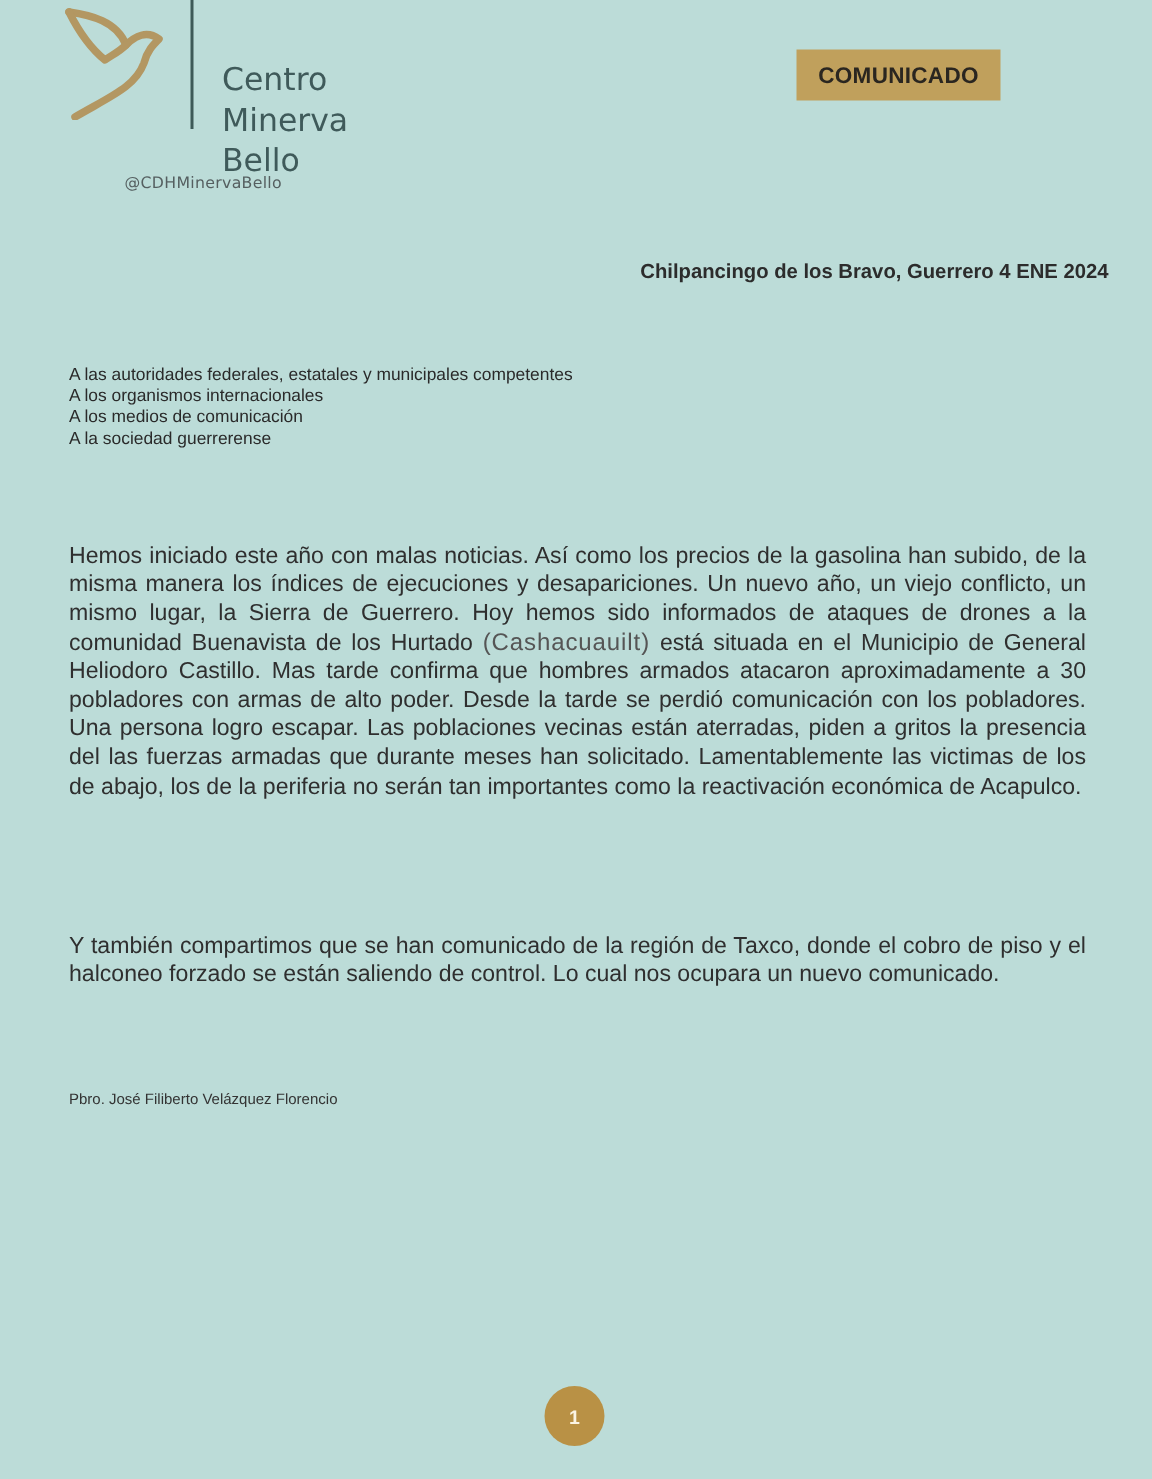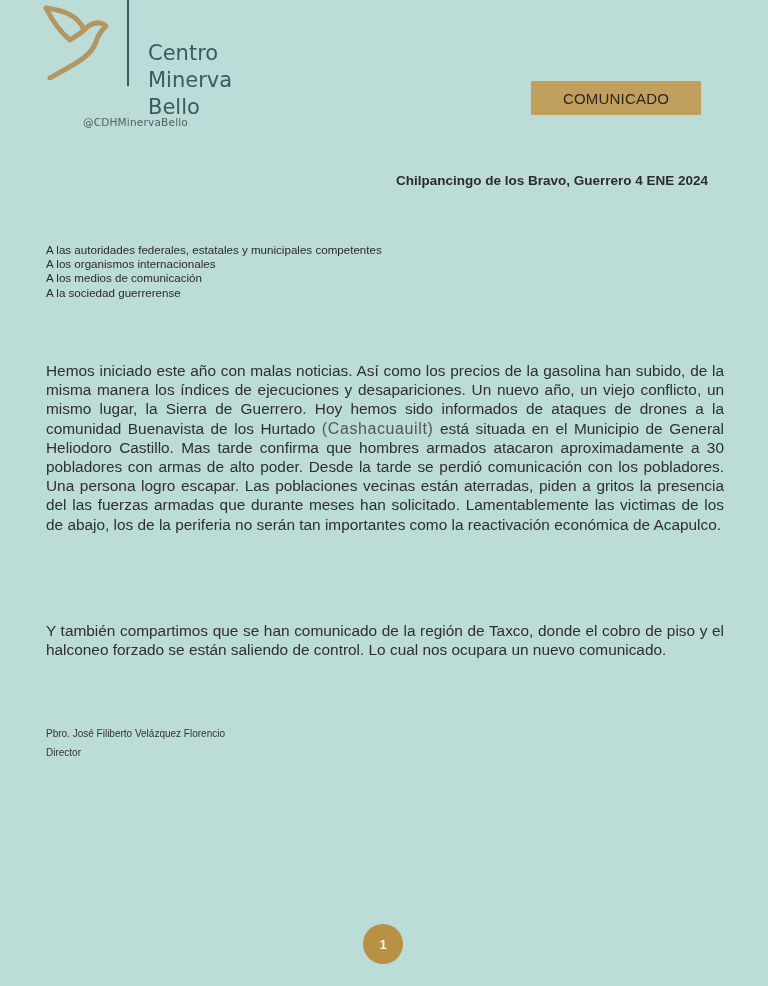--- a/index.html
+++ b/index.html
@@ -18,27 +18,27 @@
       font-family: "DejaVu Sans", sans-serif;
       font-size: 21px; line-height: 27px; color: #3f5a5a; margin-top: 40px;
     }
     .org-name div { white-space: nowrap; }
     .handle {
       position: absolute; left: 83px; top: 116px;
       font-family: "DejaVu Sans", sans-serif;
       font-size: 10.5px; color: #555f60; letter-spacing: 0.2px;
     }
     .badge {
-      position: absolute; left: 531px; top: 33px; width: 170px; height: 34px;
+      position: absolute; left: 531px; top: 33px; width: 136px; height: 34px;
       background: #c0a05c;
       display: flex; align-items: center; justify-content: center;
-      font-weight: normal; font-size: 15px; color: #2a2620; letter-spacing: 0.2px; margin-top: 48px;
+      font-weight: bold; font-size: 15px; color: #2a2620; letter-spacing: 0.2px;
     }
     .place-date {
-      position: absolute; right: 60px; top: 173px;
+      position: absolute; right: 29px; top: 173px;
       font-weight: bold; font-size: 13.5px; color: #2c2c2c; white-space: nowrap;
     }
     .recipients {
       position: absolute; left: 46px; top: 243px;
       font-weight: normal; font-size: 11.6px; line-height: 14.2px; color: #2a2a2a;
     }
     .recipients div { white-space: nowrap; }
     .paragraph {
       position: absolute; left: 46px; width: 678px;
       font-size: 15.4px; line-height: 19.2px; color: #2f2f2f;
@@ -84,16 +84,15 @@
   <div>A los medios de comunicación</div>
   <div>A la sociedad guerrerense</div>
 </div>
 
 <div class="paragraph p1"><span>Hemos iniciado este año con malas noticias. Así como los precios de la gasolina han subido, de la misma manera los índices de ejecuciones y desapariciones. Un nuevo año, un viejo conflicto, un mismo lugar, la Sierra de Guerrero. Hoy hemos sido informados de ataques de drones a la comunidad Buenavista de los Hurtado</span> <span class="place-name">(Cashacuauilt)</span> <span>está situada en el Municipio de General Heliodoro Castillo. Mas tarde confirma que hombres armados atacaron aproximadamente a 30 pobladores con armas de alto poder. Desde la tarde se perdió comunicación con los pobladores. Una persona logro escapar. Las poblaciones vecinas están aterradas, piden a gritos la presencia del las fuerzas armadas que durante meses han solicitado. Lamentablemente las victimas de  los de abajo, los de la periferia no serán tan importantes como la reactivación económica de Acapulco.</span></div>
 
 <div class="paragraph p2">Y también compartimos que se han comunicado de la región de Taxco, donde el cobro de piso y el halconeo forzado se están saliendo de control. Lo cual nos ocupara un nuevo comunicado.</div>
 
 <div class="signature">
   <div>Pbro. José Filiberto Velázquez Florencio</div>
-  <div>Director</div>
 </div>
 
 <div class="page-number">1</div>
 
 </body></html>

